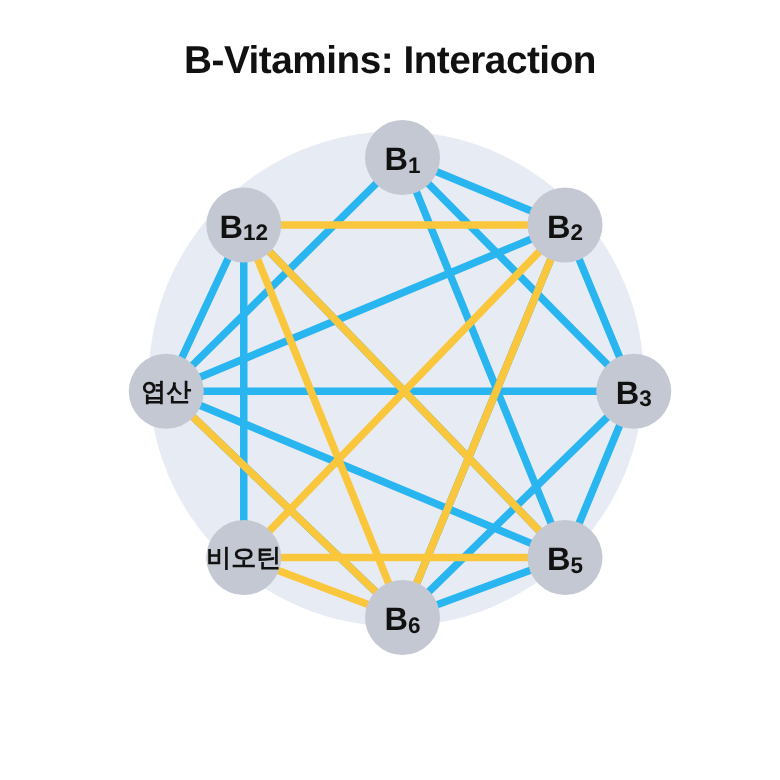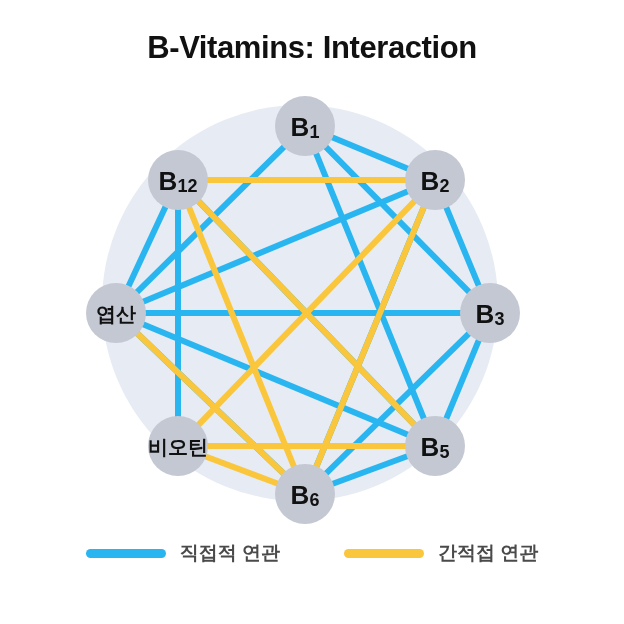--- a/index.html
+++ b/index.html
@@ -28,21 +28,21 @@
     text-align: center;
     font-size: 31px;
     font-weight: 700;
     letter-spacing: -0.4px;
     color: #111111;
     font-family: "Liberation Sans", "DejaVu Sans", sans-serif;
   }
   #graph-wrap {
     position: absolute;
     top: 88px;
-    left: 50px;
+    left: 67px;
     width: 500px;
     height: 440px;
   }
   #graph-svg {
     display: block;
     width: 500px;
     height: 440px;
   }
   .node-circle {
     fill: #C4C8D2;
@@ -154,24 +154,14 @@
             <text x="66" y="226" class="node-label node-label-ko" fill="#111111">엽산</text>
           </g>
           <g>
             <circle cx="128" cy="92" r="30" class="node-circle" fill="#C4C8D2"></circle>
             <text x="128" y="93" class="node-label node-label-main" fill="#111111"><tspan>B</tspan><tspan class="node-label-sub" dy="5">12</tspan></text>
           </g>
         </g>
     </svg>
   </div>
 
-  <div id="legend">
-    <div class="legend-item">
-      <span class="legend-swatch" id="legend-swatch-0" style="background: rgb(41, 182, 240);"></span>
-      <span class="legend-text">직접적 연관</span>
-    </div>
-    <div class="legend-item">
-      <span class="legend-swatch" id="legend-swatch-1" style="background: rgb(250, 198, 60);"></span>
-      <span class="legend-text">간적접 연관</span>
-    </div>
-  </div>
 
 </div>
 
 </body></html>

